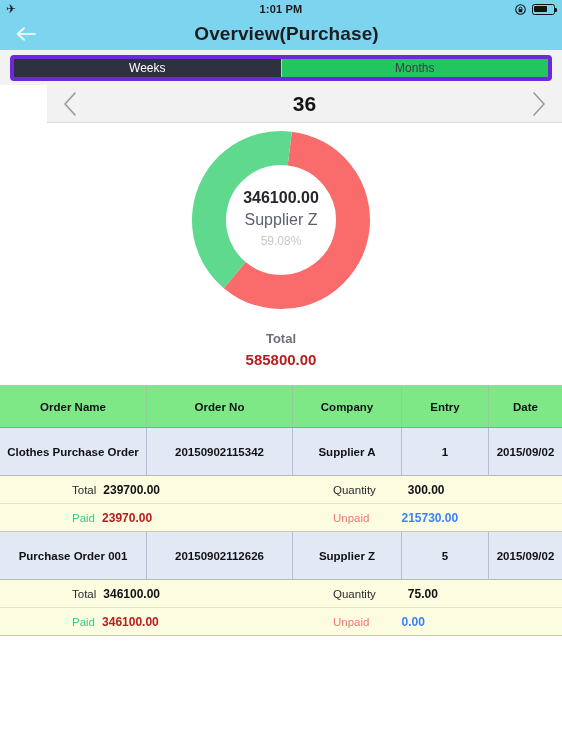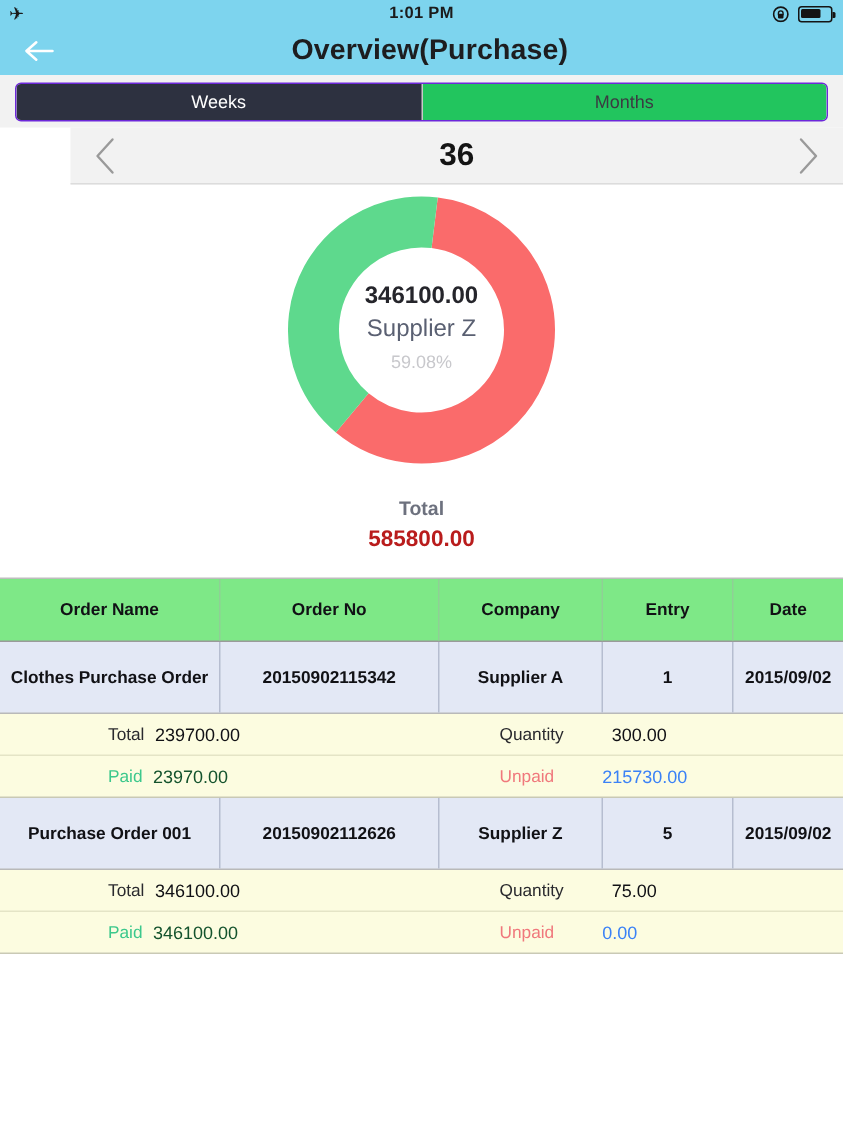--- a/index.html
+++ b/index.html
@@ -40,21 +40,21 @@
   .nav-back { width: 52px; display: flex; align-items: center; justify-content: center; cursor: pointer; }
   .nav-back svg { display: block; }
   .nav-title {
     position: absolute; left: 11px; right: 0; text-align: center;
     font-size: 19px; font-weight: bold; color: #1d1d1f; letter-spacing: .1px;
   }
 
   
   .seg-wrap { background: #f2f2f2; padding: 5px 10px 4px 10px; }
   .seg {
-    display: flex; border: 1px solid #6d28d9; border-radius: 4px; overflow: hidden;
+    display: flex; border: 4px solid #6d28d9; border-radius: 4px; overflow: hidden;
     background: #ffffff; height: 26px;
   }
   .seg-item {
     flex: 1; display: flex; align-items: center; justify-content: center;
     font-size: 12px; color: #3b3b42; cursor: pointer;
     border-right: 1px solid #c9c9c9; background: #22c55e;
   }
   .seg-item:last-child { border-right: none; }
   .seg-item.active { background: #2d3140; color: #ffffff; }
 
@@ -111,25 +111,25 @@
   .data-row .cell { font-weight: bold; color: #111115; border-right: 1px solid #b6bdd0; }
   .data-row .cell:last-child { border-right: none; }
 
   .sub-row {
     background: #fcfce0; height: 28px; display: flex; align-items: center;
     border-bottom: 1px solid #e4e4c6;
   }
   .sub-row.last { border-bottom: 1px solid #c9c9b5; }
   .sub-half { width: 281px; display: flex; align-items: center; justify-content: center; gap: 7px; }
   .sub-key { font-size: 11.5px; }
-  .sub-val { font-size: 12px; font-weight: normal; }
+  .sub-val { font-size: 12px; font-weight: bold; }
   .k-total, .k-qty { color: #2a2a2e; }
   .v-total, .v-qty { color: #111115; }
   .k-paid { color: #3cc88c; }
-  .v-paid { color: #14532d; }
+  .v-paid { color: #b91c1c; }
   .k-unpaid { color: #f0787c; }
   .v-unpaid { color: #3b82f6; }
   .sub-half.left { justify-content: flex-start; padding-left: 72px; }
   .sub-half.right { justify-content: flex-start; padding-left: 52px; gap: 32px; }
   .filler { background: #ffffff; height: 120px; }
 </style>
 </head>
 <body>
 
 <div id="app">

